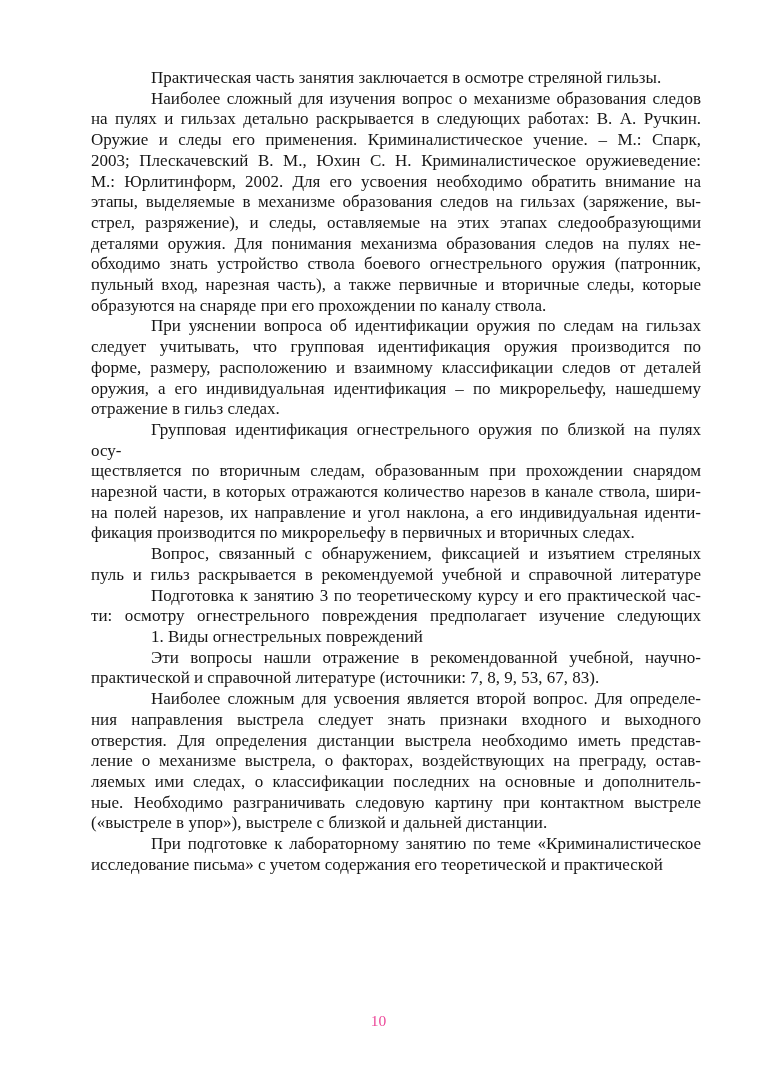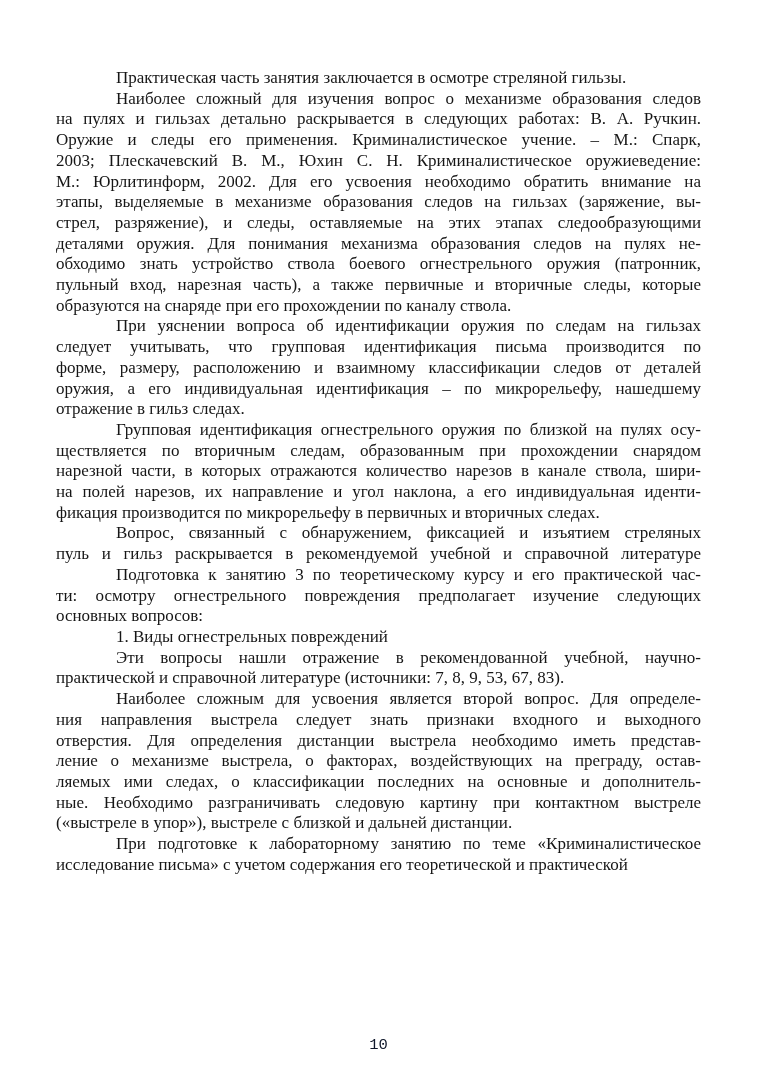--- a/index.html
+++ b/index.html
@@ -23,32 +23,32 @@
     width: 645px;
     font-size: 17px;
     line-height: 20.7px;
     font-weight: 400;
   }
   .para { margin: 0; padding: 0; }
   .line {
     text-align: justify;
     text-align-last: justify;
     white-space: normal;
+    margin-left: 35px;
   }
   .line.last { text-align-last: left; }
   .line.first { text-indent: 60px; }
   .folio {
     position: absolute;
     left: 56px;
-    top: 1036px;
+    top: 1012px;
     width: 645px;
     text-align: center;
     font-size: 15.5px;
-    color: #0f172a;
-    font-family: Liberation Mono, monospace;
+    color: #ec4899;
   }
 </style>
 </head>
 <body>
 
 <div class="page">
   <main class="text-block">
       <div class="para">
         <div class="line first last">Практическая часть занятия заключается в осмотре стреляной гильзы.</div>
       </div>
@@ -60,40 +60,39 @@
         <div class="line">М.: Юрлитинформ, 2002. Для его усвоения необходимо обратить внимание на</div>
         <div class="line">этапы, выделяемые в механизме образования следов на гильзах (заряжение, вы-</div>
         <div class="line">стрел, разряжение), и следы, оставляемые на этих этапах следообразующими</div>
         <div class="line">деталями оружия. Для понимания механизма образования следов на пулях не-</div>
         <div class="line">обходимо знать устройство ствола боевого огнестрельного оружия (патронник,</div>
         <div class="line">пульный вход, нарезная часть), а также первичные и вторичные следы, которые</div>
         <div class="line last">образуются на снаряде при его прохождении по каналу ствола.</div>
       </div>
       <div class="para">
         <div class="line first">При уяснении вопроса об идентификации оружия по следам на гильзах</div>
-        <div class="line">следует учитывать, что групповая идентификация письма производится по</div>
+        <div class="line">следует учитывать, что групповая идентификация оружия производится по</div>
         <div class="line">форме, размеру, расположению и взаимному классификации следов от деталей</div>
         <div class="line">оружия, а его индивидуальная идентификация – по микрорельефу, нашедшему</div>
         <div class="line last">отражение в гильз следах.</div>
       </div>
       <div class="para">
         <div class="line first">Групповая идентификация огнестрельного оружия по близкой на пулях осу-</div>
         <div class="line">ществляется по вторичным следам, образованным при прохождении снарядом</div>
         <div class="line">нарезной части, в которых отражаются количество нарезов в канале ствола, шири-</div>
         <div class="line">на полей нарезов, их направление и угол наклона, а его индивидуальная иденти-</div>
         <div class="line last">фикация производится по микрорельефу в первичных и вторичных следах.</div>
       </div>
       <div class="para">
         <div class="line first">Вопрос, связанный с обнаружением, фиксацией и изъятием стреляных</div>
         <div class="line">пуль и гильз раскрывается в рекомендуемой учебной и справочной литературе</div>
       </div>
       <div class="para">
         <div class="line first">Подготовка к занятию 3 по теоретическому курсу и его практической час-</div>
         <div class="line">ти: осмотру огнестрельного повреждения предполагает изучение следующих</div>
-        <div class="line last">основных вопросов:</div>
       </div>
       <div class="para">
         <div class="line first last">1. Виды огнестрельных повреждений</div>
       </div>
       <div class="para">
         <div class="line first">Эти вопросы нашли отражение в рекомендованной учебной, научно-</div>
         <div class="line last">практической и справочной литературе (источники: 7, 8, 9, 53, 67, 83).</div>
       </div>
       <div class="para">
         <div class="line first">Наиболее сложным для усвоения является второй вопрос. Для определе-</div>

